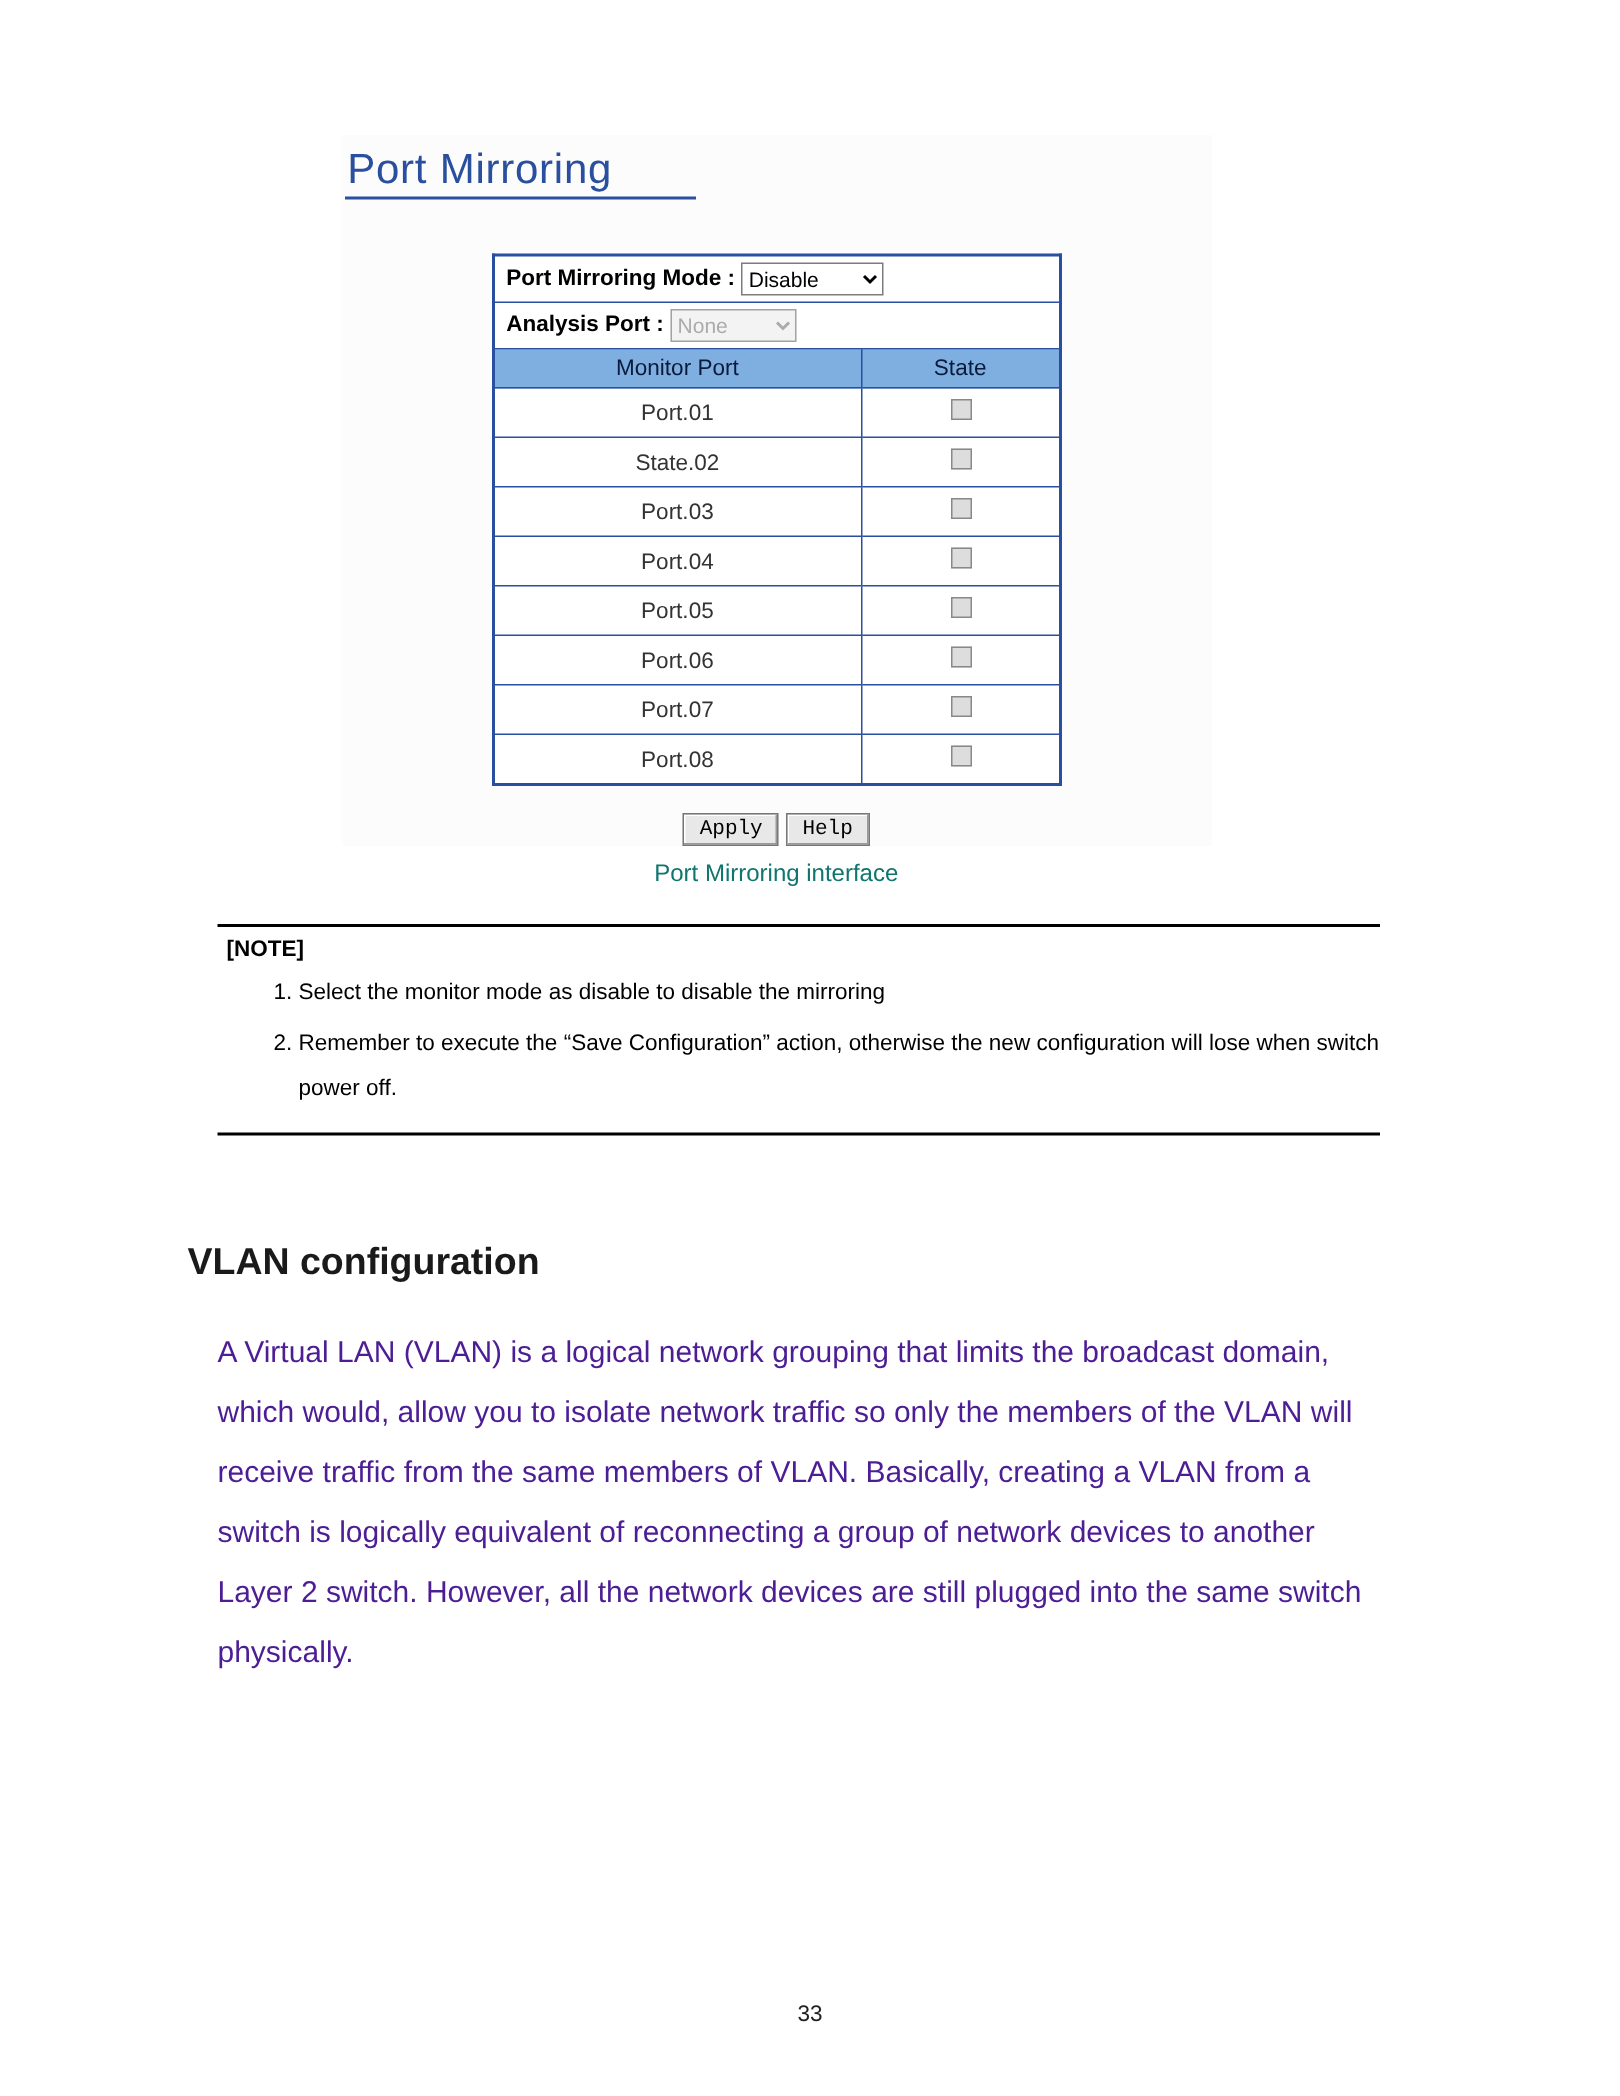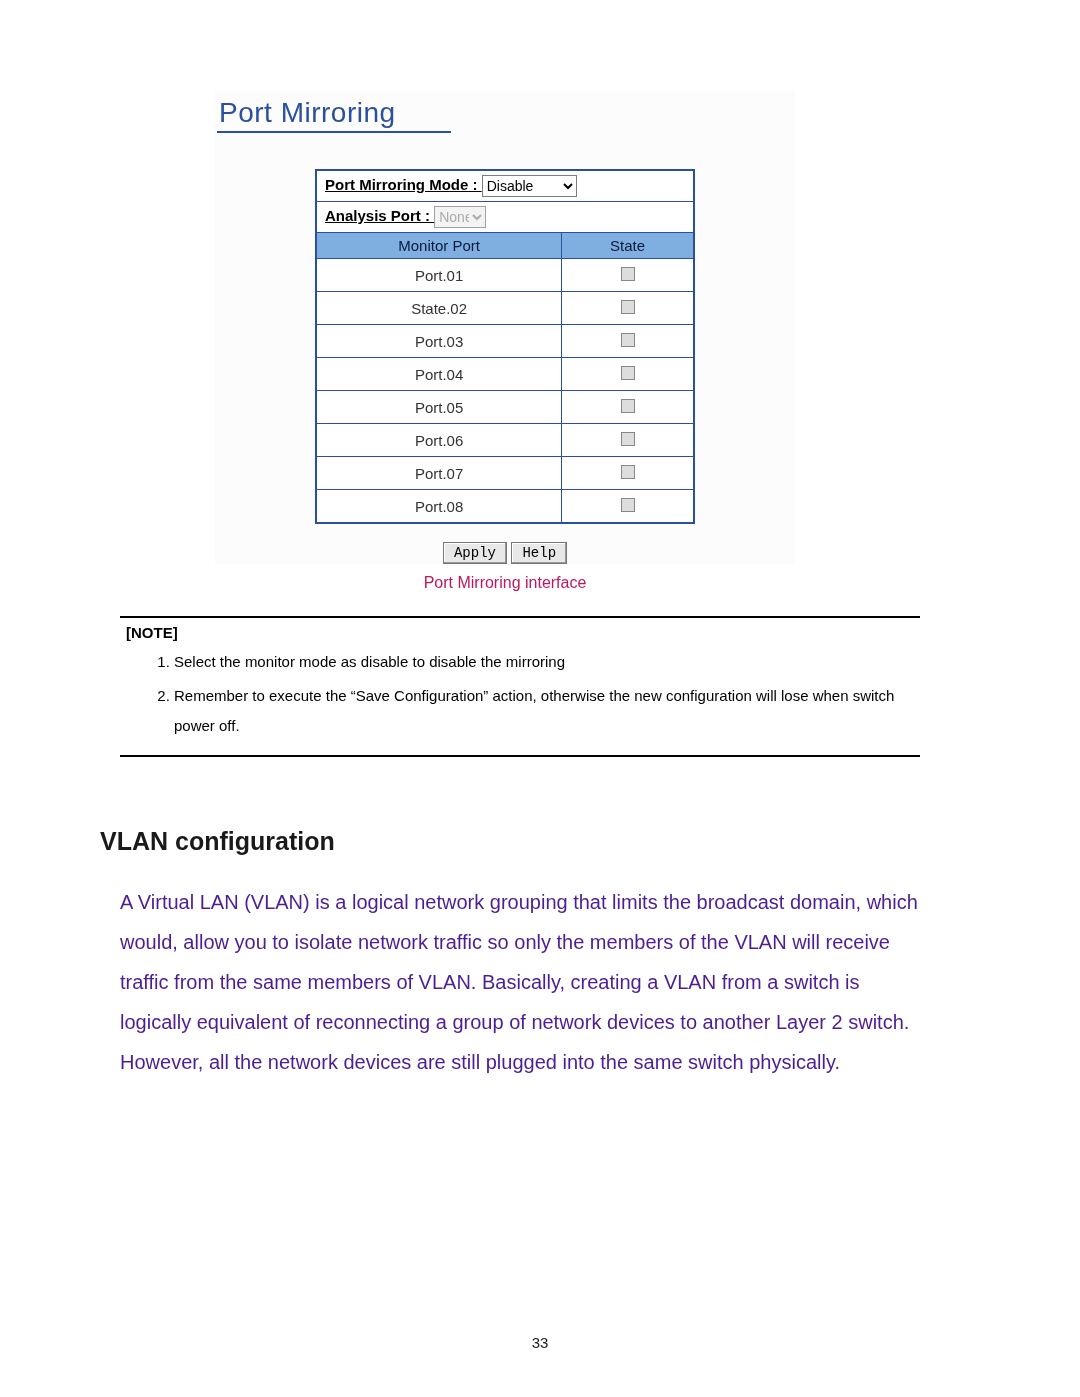--- a/index.html
+++ b/index.html
@@ -7,21 +7,21 @@
     padding: 0;
     background: #fff;
     font-family: Arial, Helvetica, sans-serif;
     color: #000;
     width: 1080px;
   }
   .page {
     width: 1080px;
     min-height: 1397px;
     position: relative;
-    padding: 90px 130px 60px 60px;
+    padding: 90px 130px 60px 85px;
     box-sizing: border-box;
   }
   .ui-panel {
     width: 580px;
     margin: 0 auto 10px auto;
     background: #fcfcfc;
     border-top: 1px solid #fcfcfc;
   }
   .ui-title {
     font-family: Impact, "Arial Black", sans-serif;
@@ -50,21 +50,20 @@
     font-size: 15px;
     padding: 4px 8px;
     font-family: Verdana, Geneva, sans-serif;
   }
   .label-row td {
     text-align: left;
   }
   .label-row .lbl {
     font-weight: bold;
     font-family: Verdana, Geneva, sans-serif;
-    text-decoration: underline;
   }
   select.fake {
     font-family: Verdana, Geneva, sans-serif;
     font-size: 14px;
     background: #fff;
     border: 1px solid #7c7c7c;
     height: 22px;
     vertical-align: middle;
   }
   select.fake.disabled {
@@ -105,21 +104,21 @@
     background: #e8e8e8;
     border: 1px solid #777;
     padding: 2px 10px;
     margin: 0 0;
     cursor: pointer;
     box-shadow: inset -1px -1px 0 #999, inset 1px 1px 0 #fff;
   }
   .caption {
     text-align: center;
     font-size: 16px;
-    color: #be185d;
+    color: #0f766e;
     margin: 6px 0 24px 0;
     font-family: Arial, sans-serif;
   }
   .note-block {
     margin: 0 30px 0 60px;
     border-top: 2px solid #000;
     border-bottom: 2px solid #000;
     padding: 6px 0 10px 0;
     font-size: 15px;
   }
@@ -177,21 +176,21 @@
           <td colspan="2">
             <span class="lbl">Port Mirroring Mode : </span>
             <select class="fake" style="width:95px">
               <option>Disable</option>
             </select>
           </td>
         </tr>
         <tr class="label-row">
           <td colspan="2">
             <span class="lbl">Analysis Port : </span>
-            <select class="fake disabled" style="width:52px" disabled="">
+            <select class="fake disabled" style="width:84px" disabled="">
               <option>None</option>
             </select>
           </td>
         </tr>
         <tr class="header-row">
           <td>Monitor Port</td>
           <td>State</td>
         </tr>
 
         </tbody>

